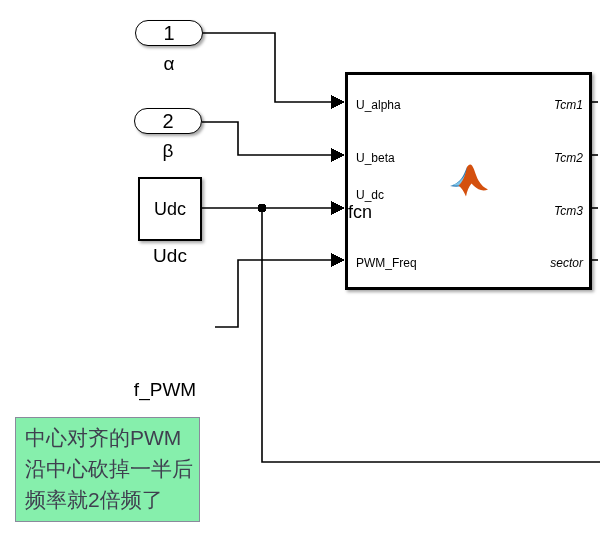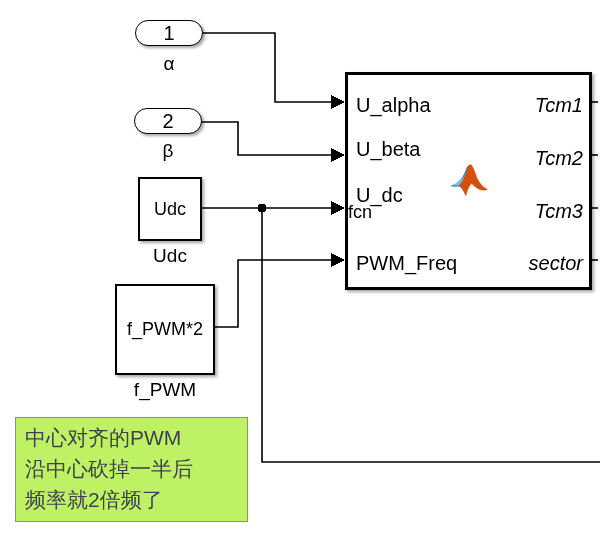--- a/index.html
+++ b/index.html
@@ -10,31 +10,31 @@
   .wires{position:absolute;left:0;top:0;width:600px;height:549px;z-index:1;}
   .blk{position:absolute;background:#fff;z-index:2;box-sizing:border-box;
        box-shadow:2px 2px 3px rgba(0,0,0,0.35);}
   .oval{border:1.6px solid #000;border-radius:13px;display:flex;
         align-items:center;justify-content:center;font-size:20px;}
   .const{border:2px solid #000;display:flex;align-items:center;
          justify-content:center;font-size:18px;white-space:nowrap;}
   .blk-label{position:absolute;z-index:2;text-align:center;font-size:19px;
              color:#000;white-space:nowrap;}
   .fcn-block{border:3px solid #000;}
-  .port-label{position:absolute;font-size:20px;line-height:20px;
+  .port-label{position:absolute;font-size:12px;line-height:20px;
               white-space:nowrap;color:#000;}
   .in-label{left:8px;}
   .out-label{right:6px;text-align:right;font-style:italic;}
   .fcn-icon{position:absolute;left:100px;top:88px;width:42px;height:38px;}
   .fcn-caption{position:absolute;left:0;top:127px;width:241px;
                text-align:left;font-size:18px;}
   .annotation{
-    position:absolute;left:15px;top:417px;width:233px;height:105px;
+    position:absolute;left:15px;top:417px;width:185px;height:105px;
     box-sizing:border-box;z-index:2;
-    background:#bef264;border:1.5px solid #8a8a9c;color:#3f3f4f;
+    background:#86efac;border:1.5px solid #8a8a9c;color:#3f3f4f;
     font-size:21px;line-height:31px;padding:4px 9px;white-space:nowrap;
   }
 </style>
 </head>
 <body>
 
 <div class="canvas">
 
   <svg class="wires" viewBox="0 0 600 549" shape-rendering="crispEdges">
 
@@ -73,29 +73,26 @@
   <div class="blk oval" style="left:134px;top:108px;width:68px;height:26px;">
     <span>2</span>
   </div>
   <div class="blk-label" style="left:134px;top:140px;width:68px;">β</div>
 
   <div class="blk const" style="left:138px;top:177px;width:64px;height:64px;">
     <span>Udc</span>
   </div>
   <div class="blk-label" style="left:138px;top:245px;width:64px;">Udc</div>
 
-  <div class="blk const" style="left:115px;top:284px;width:100px;height:91px;">
-    <span>f_PWM*2</span>
-  </div>
   <div class="blk-label" style="left:115px;top:379px;width:100px;">f_PWM</div>
 
   <div class="blk fcn-block" style="left:345px;top:72px;width:247px;height:218px;">
 
     <div class="port-label in-label" style="top:20px;">U_alpha</div>
-    <div class="port-label in-label" style="top:64px;">U_beta</div>
+    <div class="port-label in-label" style="top:73px;">U_beta</div>
     <div class="port-label in-label" style="top:110px;text-align:right;">U_dc</div>
     <div class="port-label in-label" style="top:178px;">PWM_Freq</div>
 
     <div class="port-label out-label" style="top:20px;">Tcm1</div>
     <div class="port-label out-label" style="top:73px;">Tcm2</div>
     <div class="port-label out-label" style="top:126px;">Tcm3</div>
     <div class="port-label out-label" style="top:178px;">sector</div>
 
     <svg class="fcn-icon" viewBox="0 0 42 38">
       <path d="M2 23 C9 21 13 17 16 11 L19 4 L24 14 L17 22 C12 24 7 24 2 23 Z" fill="#2d7bb5"></path>

